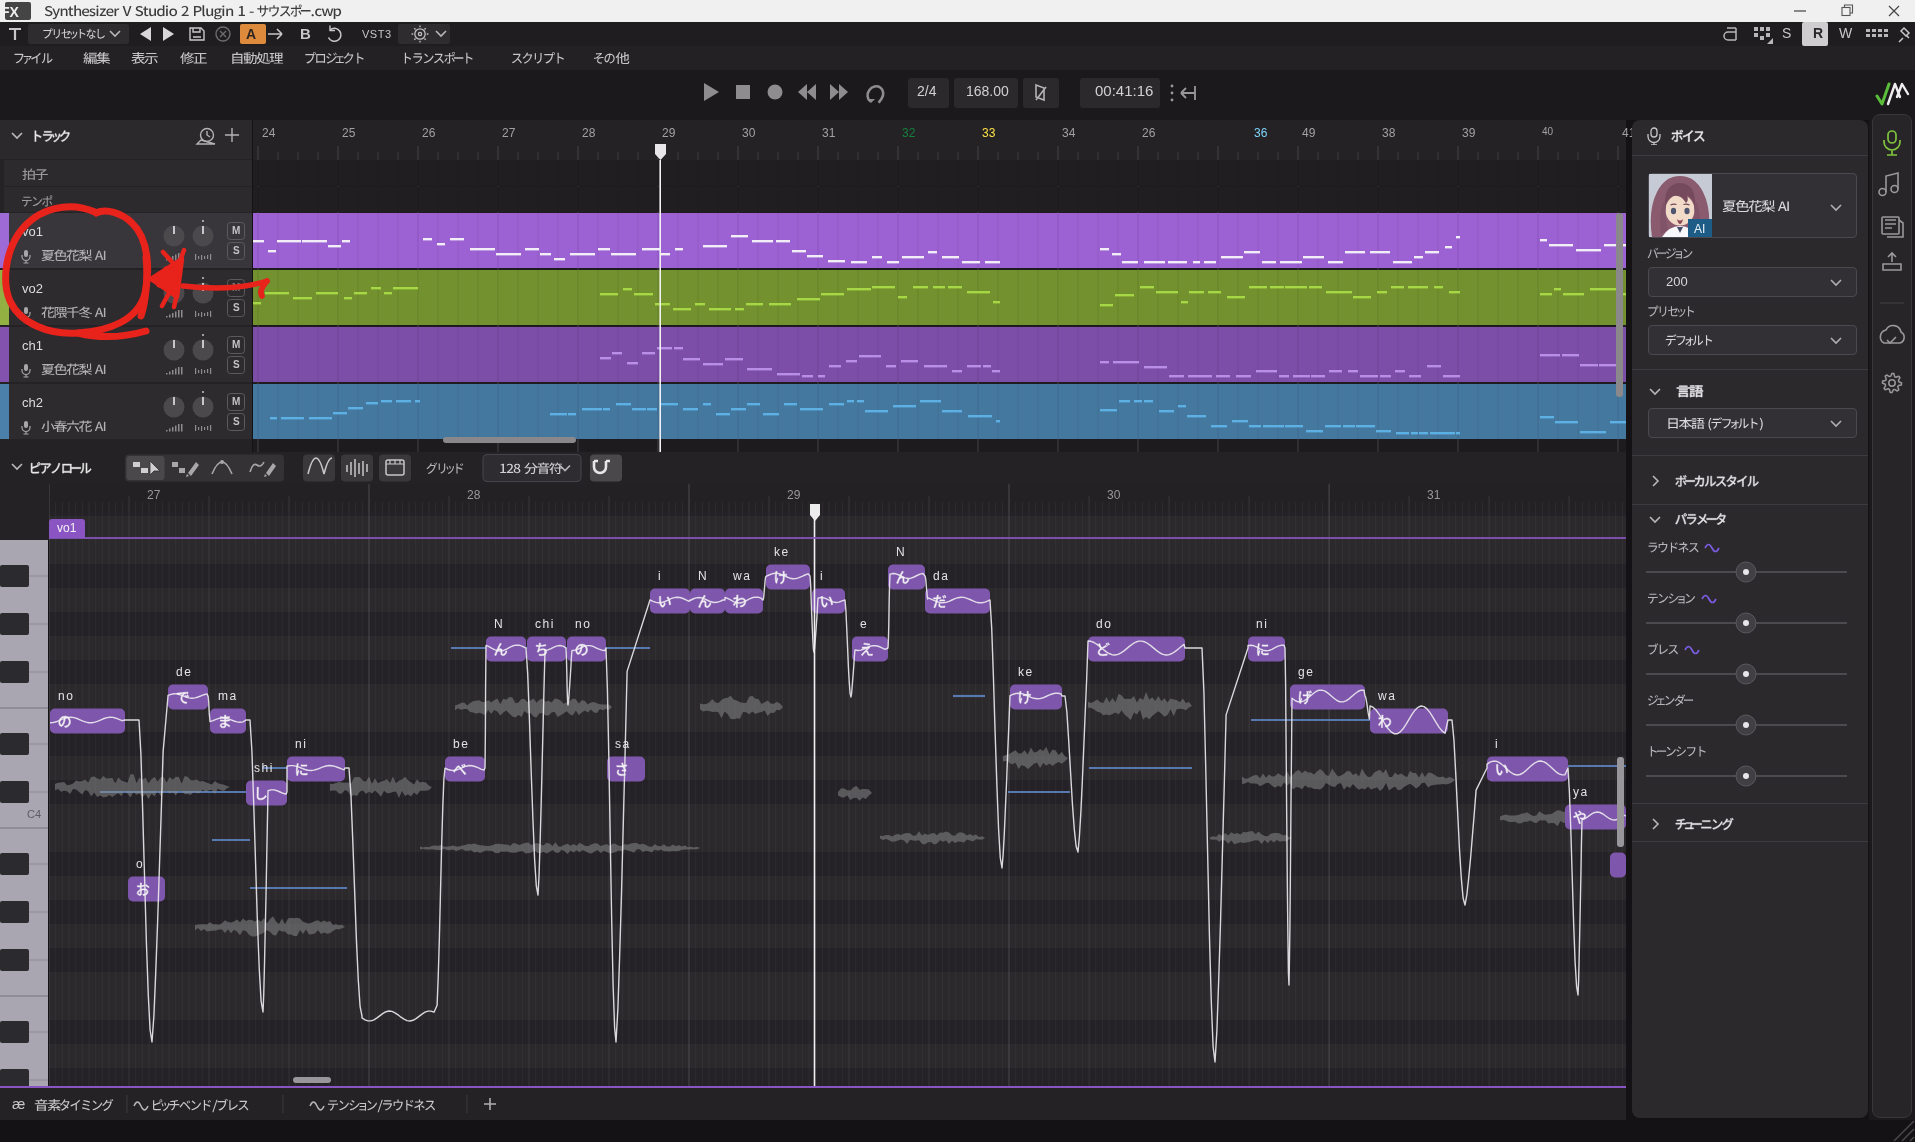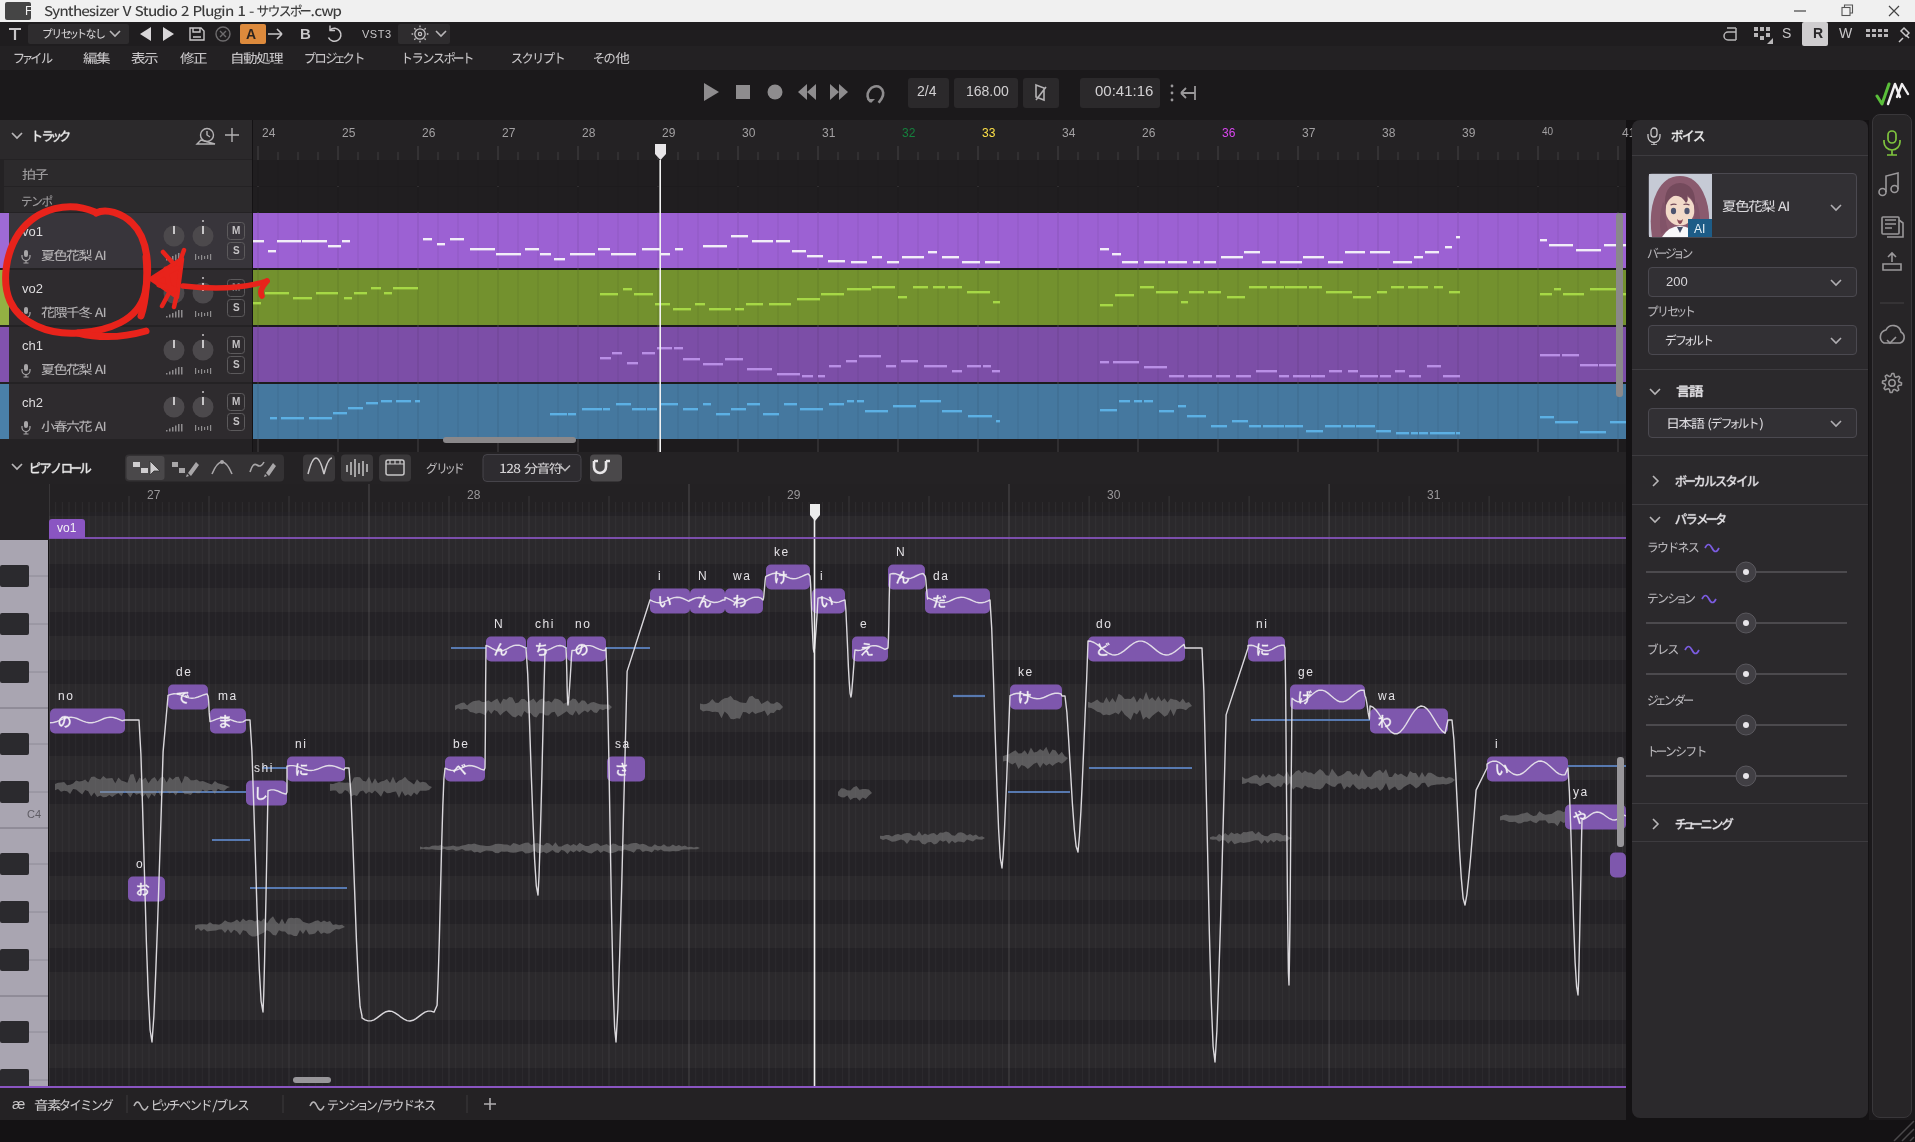--- a/index.html
+++ b/index.html
@@ -2,21 +2,21 @@
 <html><head><meta charset="utf-8"><style>
 html,body{margin:0;padding:0;background:#141214;}
 body{width:1915px;height:1142px;position:relative;overflow:hidden;
   font-family:"Liberation Sans",sans-serif;-webkit-font-smoothing:antialiased;}
 .abs{position:absolute;}
 svg{display:block}
 .lat{position:absolute;white-space:nowrap;}
 </style></head><body>
 <div class="abs" style="left:0;top:0;width:1915px;height:22px;background:#f0f0f0"></div>
 <div class="abs" style="left:5px;top:2px;width:26px;height:18px;background:#454545;border-radius:2px"></div>
-<div class="lat" style="left:25px;top:4px;font-size:12px;font-weight:normal;color:#f0f0f0">FX</div>
+<div class="lat" style="left:1px;top:4px;font-size:14px;font-weight:bold;color:#f0f0f0">FX</div>
 <svg class="abs" style="left:1780px;top:0" width="135" height="22" viewBox="0 0 135 22">
 <path d="M14 11h12" stroke="#444" stroke-width="1.2"></path>
 <rect x="62" y="7.5" width="8" height="8" fill="none" stroke="#555" stroke-width="1.1"></rect>
 <path d="M64.5 7.5v-2.5h8v8h-2.5" fill="none" stroke="#555" stroke-width="1.1"></path>
 <path d="M109 6l10 10M119 6l-10 10" stroke="#444" stroke-width="1.2"></path>
 </svg>
 <div class="abs" style="left:0;top:22px;width:1915px;height:24px;background:#1f1d1f"></div>
 <svg class="abs" style="left:0;top:22px" width="470" height="24" viewBox="0 0 470 24">
 <path d="M9 7h12M15 7v11" stroke="#c8c6c8" stroke-width="2.2"></path>
 <rect x="28" y="2" width="101" height="20" rx="2" fill="#2e2c2e"></rect>
@@ -324,22 +324,22 @@
 <div class="lat" style="left:422px;top:126px;font-size:12px;color:#a2a0a2">26</div>
 <div class="lat" style="left:502px;top:126px;font-size:12px;color:#a2a0a2">27</div>
 <div class="lat" style="left:582px;top:126px;font-size:12px;color:#a2a0a2">28</div>
 <div class="lat" style="left:662px;top:126px;font-size:12px;color:#a2a0a2">29</div>
 <div class="lat" style="left:742px;top:126px;font-size:12px;color:#a2a0a2">30</div>
 <div class="lat" style="left:822px;top:126px;font-size:12px;color:#a2a0a2">31</div>
 <div class="lat" style="left:902px;top:126px;font-size:12px;color:#15803d">32</div>
 <div class="lat" style="left:982px;top:126px;font-size:12px;color:#fde047">33</div>
 <div class="lat" style="left:1062px;top:126px;font-size:12px;color:#a2a0a2">34</div>
 <div class="lat" style="left:1142px;top:126px;font-size:12px;color:#a2a0a2">26</div>
-<div class="lat" style="left:1222px;top:126px;font-size:12px;color:#d946ef">36</div>
-<div class="lat" style="left:1302px;top:126px;font-size:12px;color:#a2a0a2">37</div>
+<div class="lat" style="left:1254px;top:126px;font-size:12px;color:#7dd3fc">36</div>
+<div class="lat" style="left:1302px;top:126px;font-size:12px;color:#a2a0a2">49</div>
 <div class="lat" style="left:1382px;top:126px;font-size:12px;color:#a2a0a2">38</div>
 <div class="lat" style="left:1462px;top:126px;font-size:12px;color:#a2a0a2">39</div>
 <div class="lat" style="left:1542px;top:126px;font-size:10px;color:#a2a0a2">40</div>
 <div class="lat" style="left:1622px;top:126px;font-size:12px;color:#a2a0a2">41</div>
 <svg class="abs" style="left:253px;top:0" width="1373" height="452" viewBox="0 0 1373 452">
     <rect x="0" y="160" width="1373" height="26" fill="#201e20"></rect>
     <path d="M5 160v26" stroke="#000" stroke-opacity="0.085" stroke-width="1"></path>
     <path d="M25 160v26" stroke="#000" stroke-opacity="0.045" stroke-width="1"></path>
     <path d="M45 160v26" stroke="#000" stroke-opacity="0.045" stroke-width="1"></path>
     <path d="M65 160v26" stroke="#000" stroke-opacity="0.045" stroke-width="1"></path>

